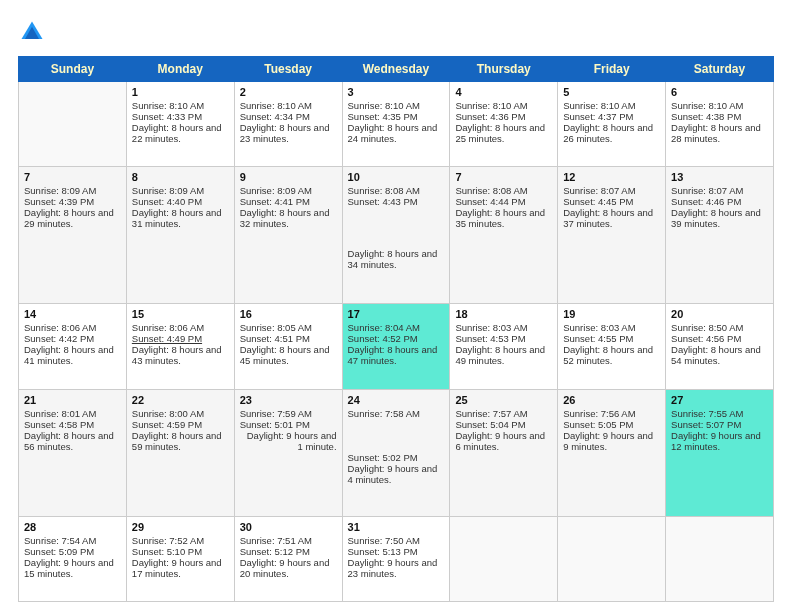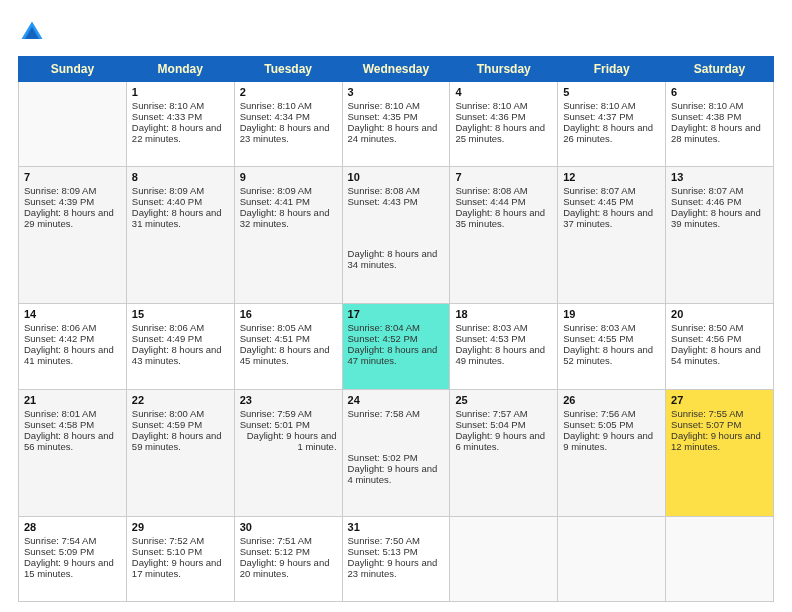--- a/index.html
+++ b/index.html
@@ -212,21 +212,21 @@
         <tr>
           <td style="background-color: rgb(255, 255, 255);">
             <span class="day-num">14</span>
             <span style="display: block;">Sunrise: 8:06 AM</span>
             <span style="display: block;">Sunset: 4:42 PM</span>
             <span style="display: block;">Daylight: 8 hours and 41 minutes.</span>
           </td>
           <td style="background-color: rgb(255, 255, 255);">
             <span class="day-num">15</span>
             <span style="display: block;">Sunrise: 8:06 AM</span>
-            <span style="display: block;">Sunset: 4:49 PM</span>
+            <span style="display: block; text-decoration: underline;">Sunset: 4:49 PM</span>
             <span style="display: block;">Daylight: 8 hours and 43 minutes.</span>
           </td>
           <td style="background-color: rgb(255, 255, 255);">
             <span class="day-num">16</span>
             <span style="display: block;">Sunrise: 8:05 AM</span>
             <span style="display: block;">Sunset: 4:51 PM</span>
             <span style="display: block;">Daylight: 8 hours and 45 minutes.</span>
           </td>
           <td style="background-color: #5eead4;">
             <span class="day-num">17</span>
@@ -283,21 +283,21 @@
             <span style="display: block;">Sunrise: 7:57 AM</span>
             <span style="display: block;">Sunset: 5:04 PM</span>
             <span style="display: block;">Daylight: 9 hours and 6 minutes.</span>
           </td>
           <td style="background-color: rgb(245, 245, 245);">
             <span class="day-num">26</span>
             <span style="display: block;">Sunrise: 7:56 AM</span>
             <span style="display: block;">Sunset: 5:05 PM</span>
             <span style="display: block;">Daylight: 9 hours and 9 minutes.</span>
           </td>
-          <td style="background-color: #fde047;">
+          <td style="background-color: #5eead4;">
             <span class="day-num">27</span>
             <span style="display: block;">Sunrise: 7:55 AM</span>
             <span style="display: block;">Sunset: 5:07 PM</span>
             <span style="display: block;">Daylight: 9 hours and 12 minutes.</span>
           </td>
         </tr>
         <tr>
           <td style="background-color: rgb(255, 255, 255);">
             <span class="day-num">28</span>
             <span style="display: block;">Sunrise: 7:54 AM</span>

